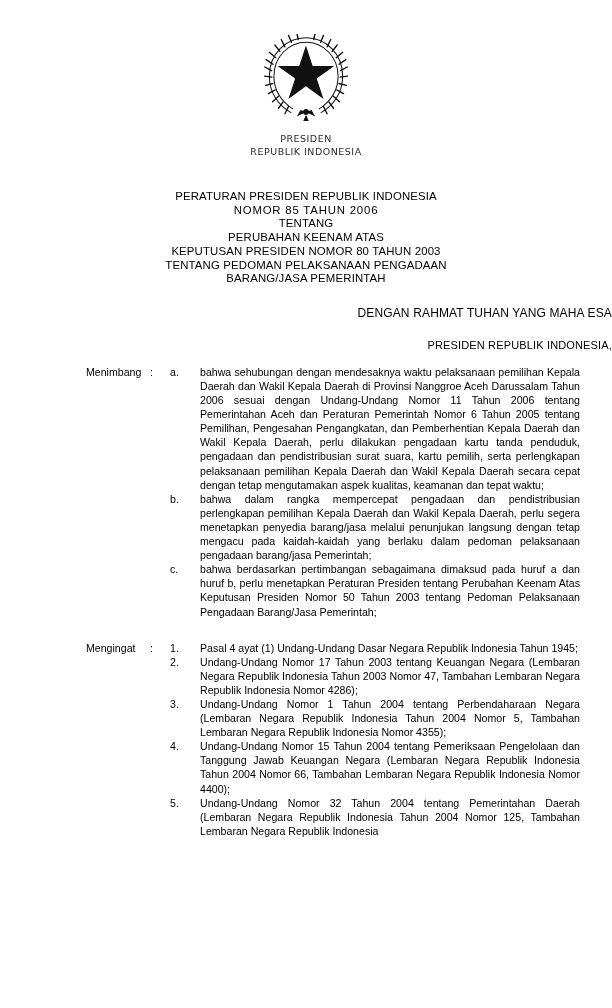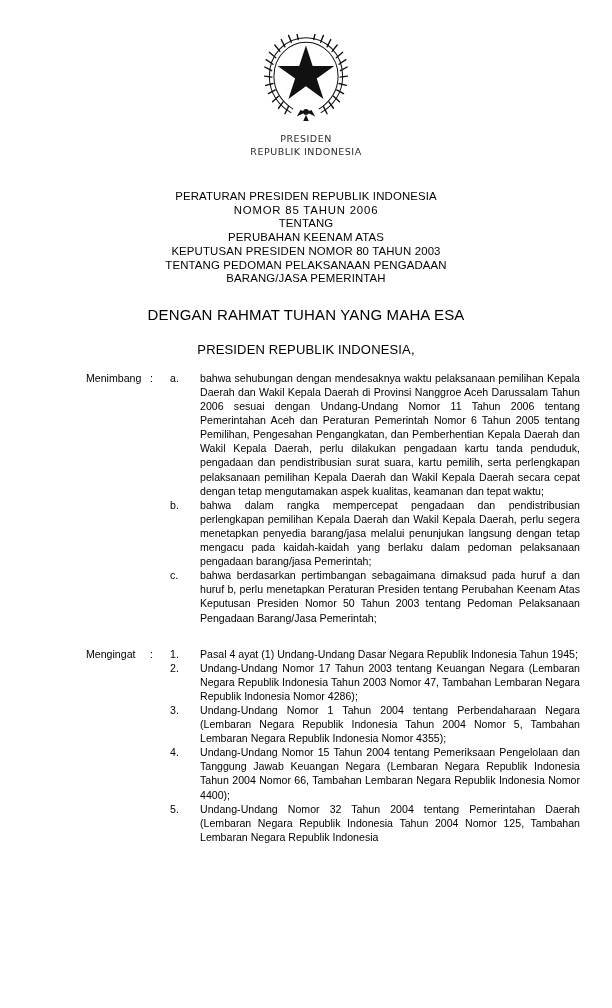--- a/index.html
+++ b/index.html
@@ -53,28 +53,28 @@
     text-align: center;
     font-size: 11.4px;
     line-height: 13.7px;
     letter-spacing: 0.15px;
   }
   .title-block .t-line { white-space: nowrap; }
   .title-nomor { letter-spacing: 0.8px; }
 
   .rahmat {
     margin-top: 20px;
-    text-align: center;
-    font-size: 15px;
+    text-align: right;
+    font-size: 12px;
     letter-spacing: 0.15px;
   }
   .presiden-ri {
     margin-top: 19px;
-    text-align: center;
-    font-size: 13px;
+    text-align: right;
+    font-size: 11px;
     letter-spacing: 0.15px;
   }
 
   
   .section {
     margin-top: 14px;
     position: relative;
   }
   .section.mengingat { margin-top: 22px; }
 

